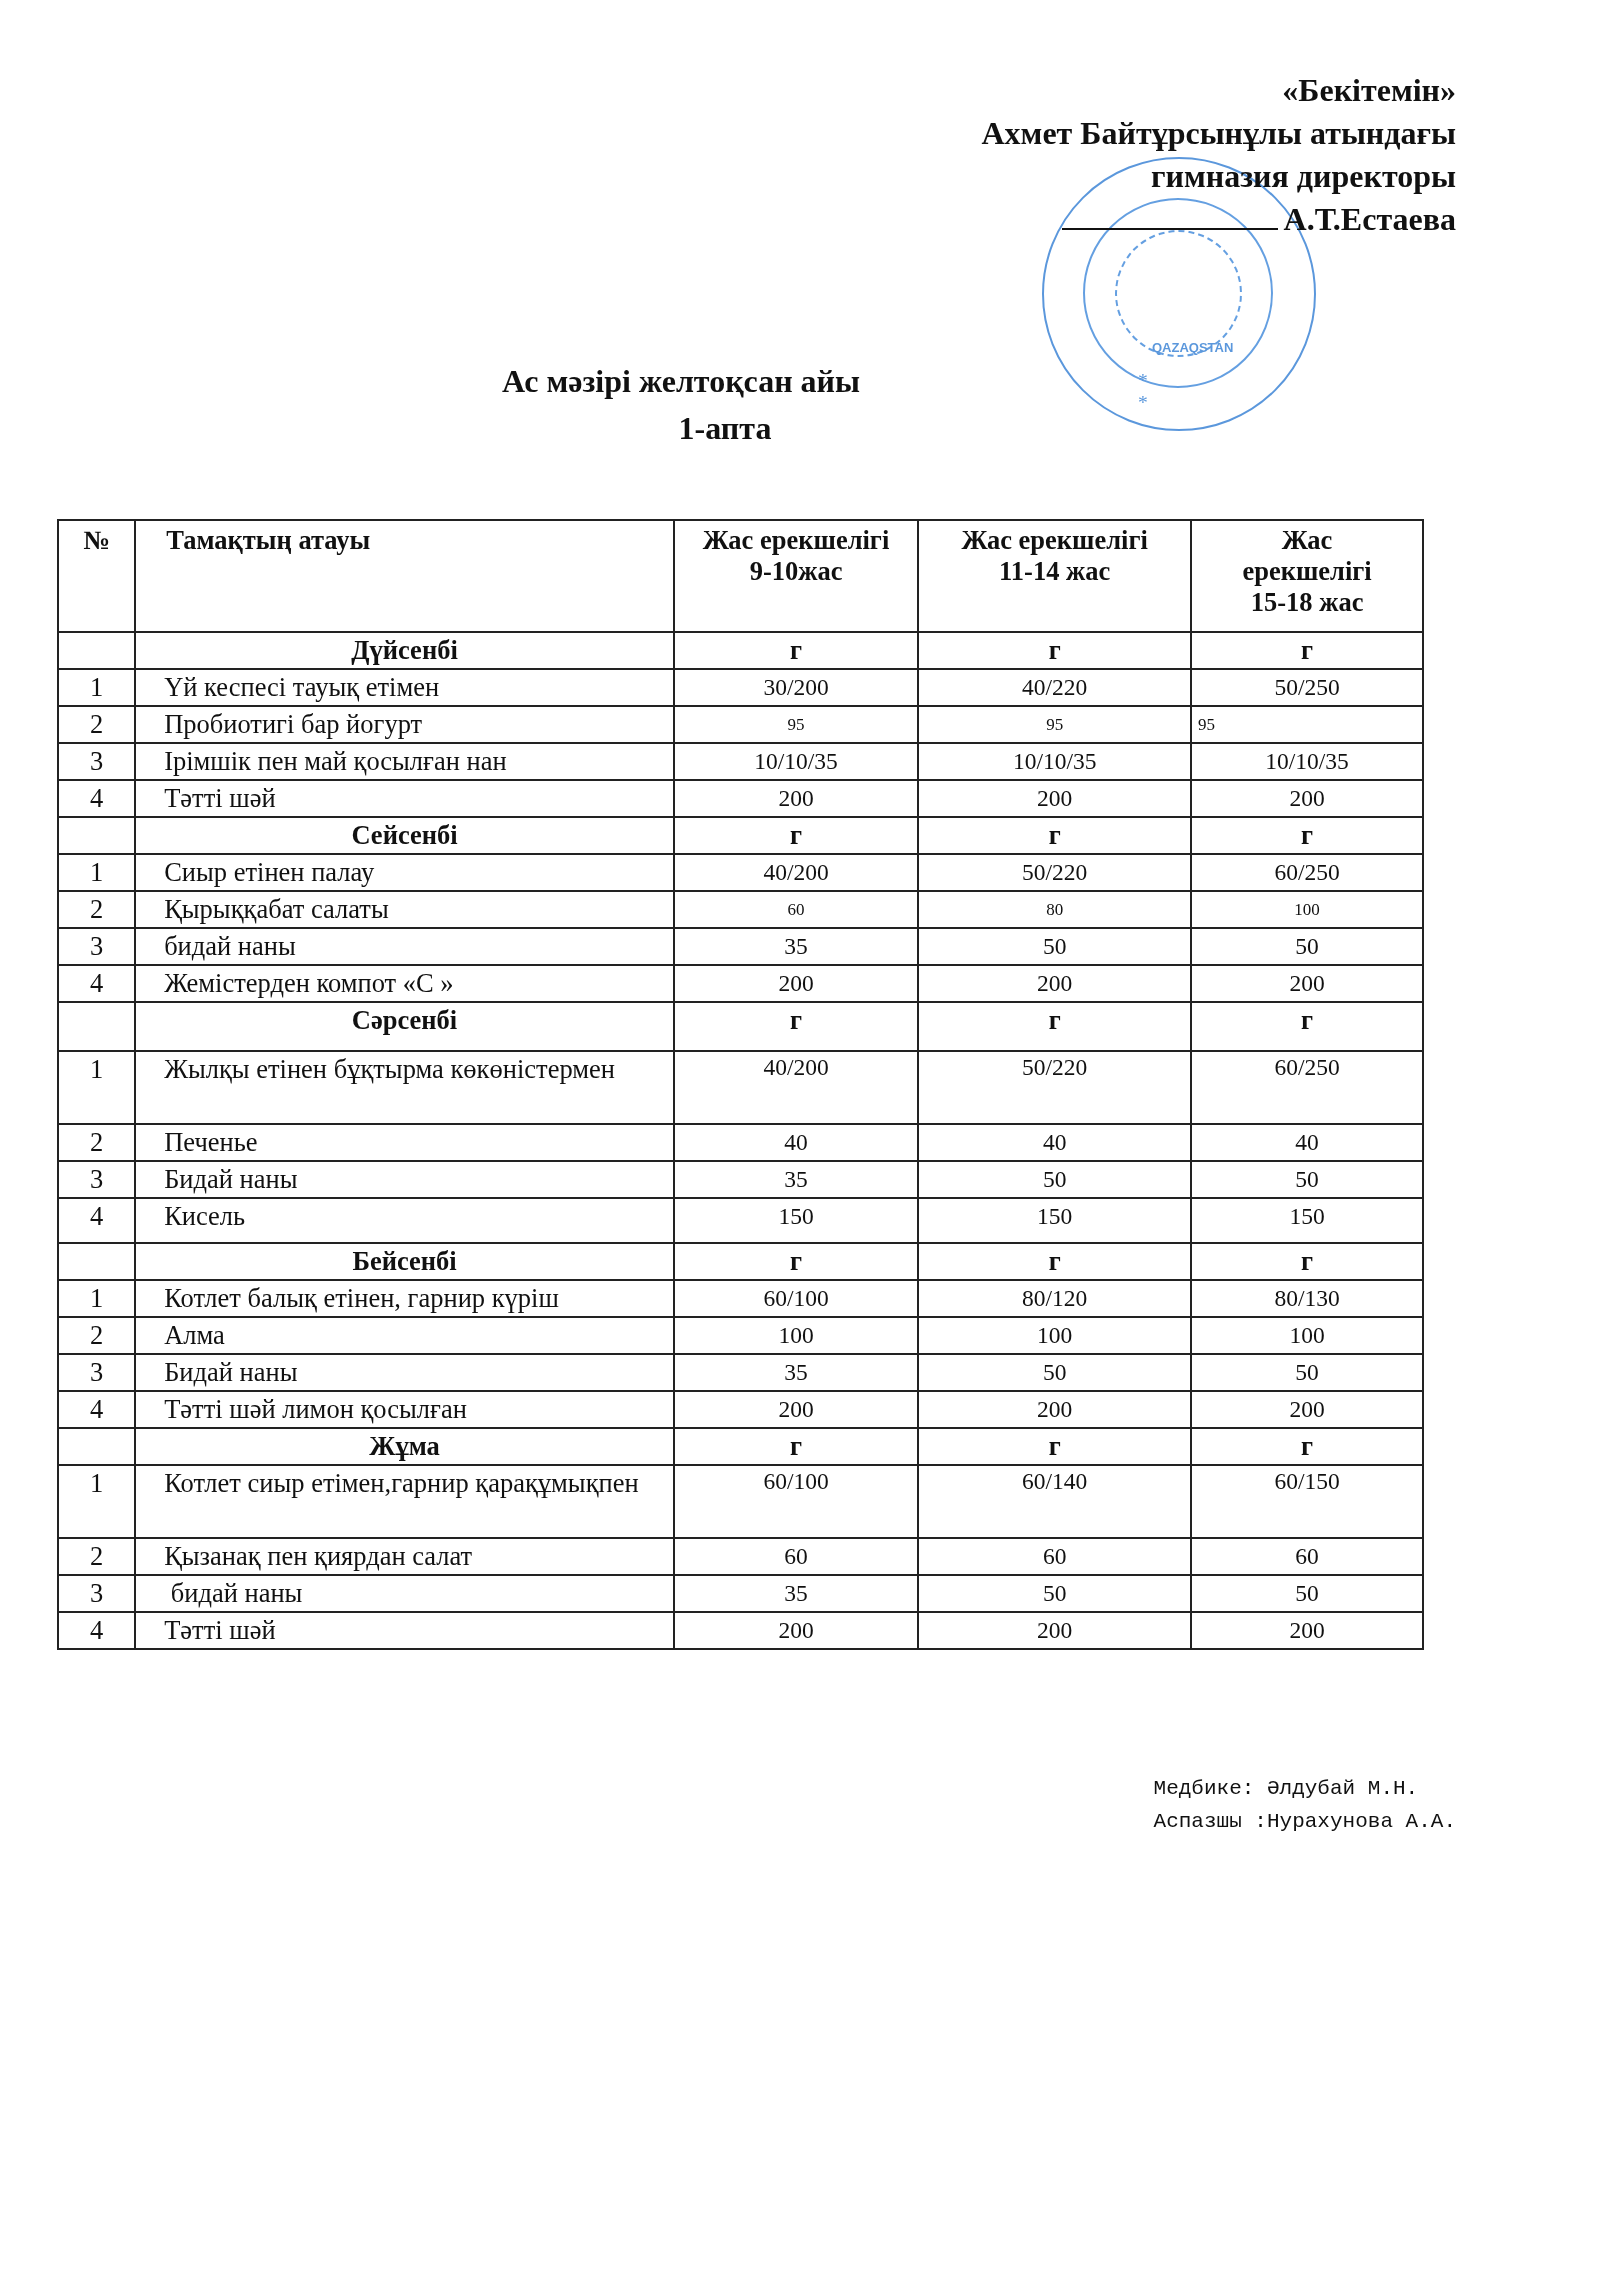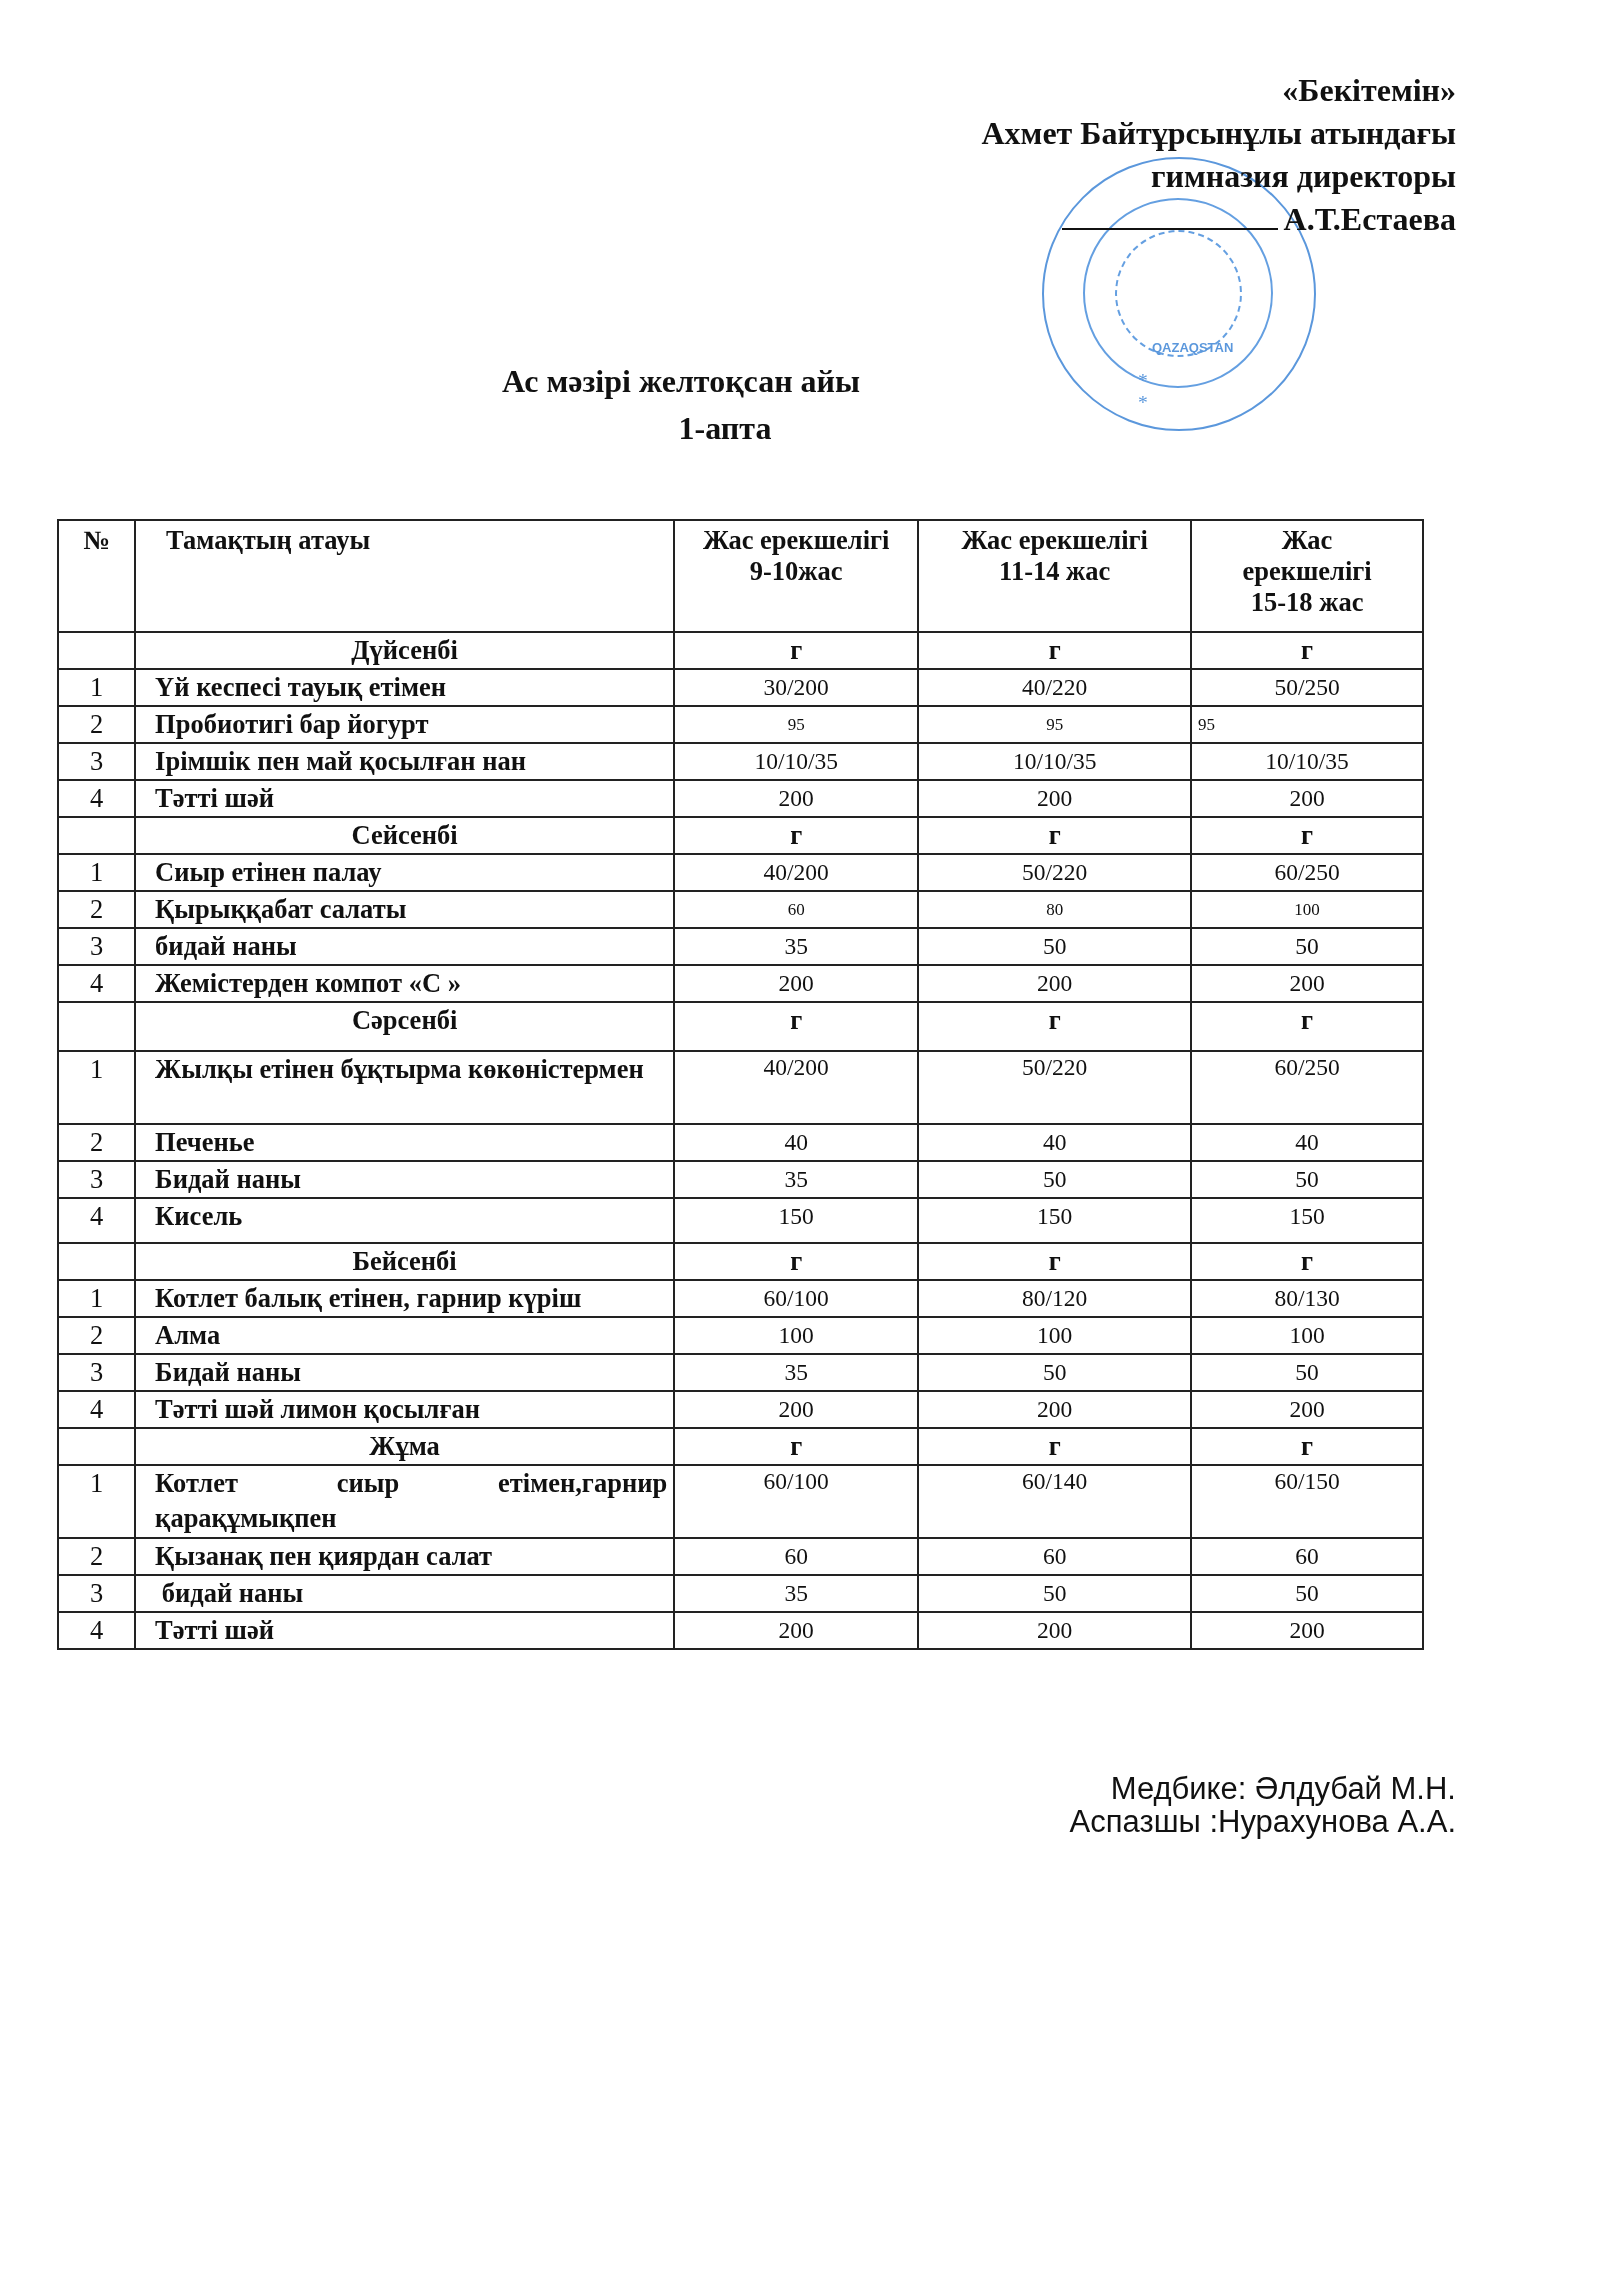--- a/index.html
+++ b/index.html
@@ -35,30 +35,30 @@
   table.menu th { font-weight:bold; height:106px; text-align:center; line-height:31px; padding-top:3.9px; }
   table.menu th.name-h { text-align:left; padding-left:30px; }
   .col-no { width:65px; }
   .col-name { width:516px; }
   .col-a { width:235px; }
   .col-b { width:265px; }
   .col-c { width:222px; }
   tr.day td { font-weight:bold; text-align:center; height:35px; line-height:35px; }
   tr.item td { height:35px; line-height:35px; }
   tr.item td.no { text-align:center; }
-  tr.item td.name { padding-left:19px;font-weight:bold; }
+  tr.item td.name { padding-left:28px; }
   tr.item td.v { text-align:center; font-size:23.5px; }
   tr.item td.v.big { font-size:17px; }
   tr.item td.v.left { text-align:left; }
   tr.item.tall td { height:71px; }
   tr.item.tall td.name { text-align:justify; text-align-last:left; line-height:35px; }
   tr.item td.v.top { vertical-align:top; line-height:31px; }
 
-  .signers { position:absolute; right:165px; top:1772px; text-align:right;
-             font-family:Liberation Sans, sans-serif; font-size:31px; line-height:33px; }
+  .signers { position:absolute; right:165px; top:1772px; 
+             font-family:Liberation Mono, monospace; font-size:21px; line-height:33px; }
   .signers div { white-space:nowrap; }
 </style>
 </head>
 <body>
 
 <div class="approval">
   <span class="line">«Бекітемін»</span>
   <span class="line">Ахмет Байтұрсынұлы атындағы</span>
   <span class="line">гимназия директоры</span>
   <span class="line">

